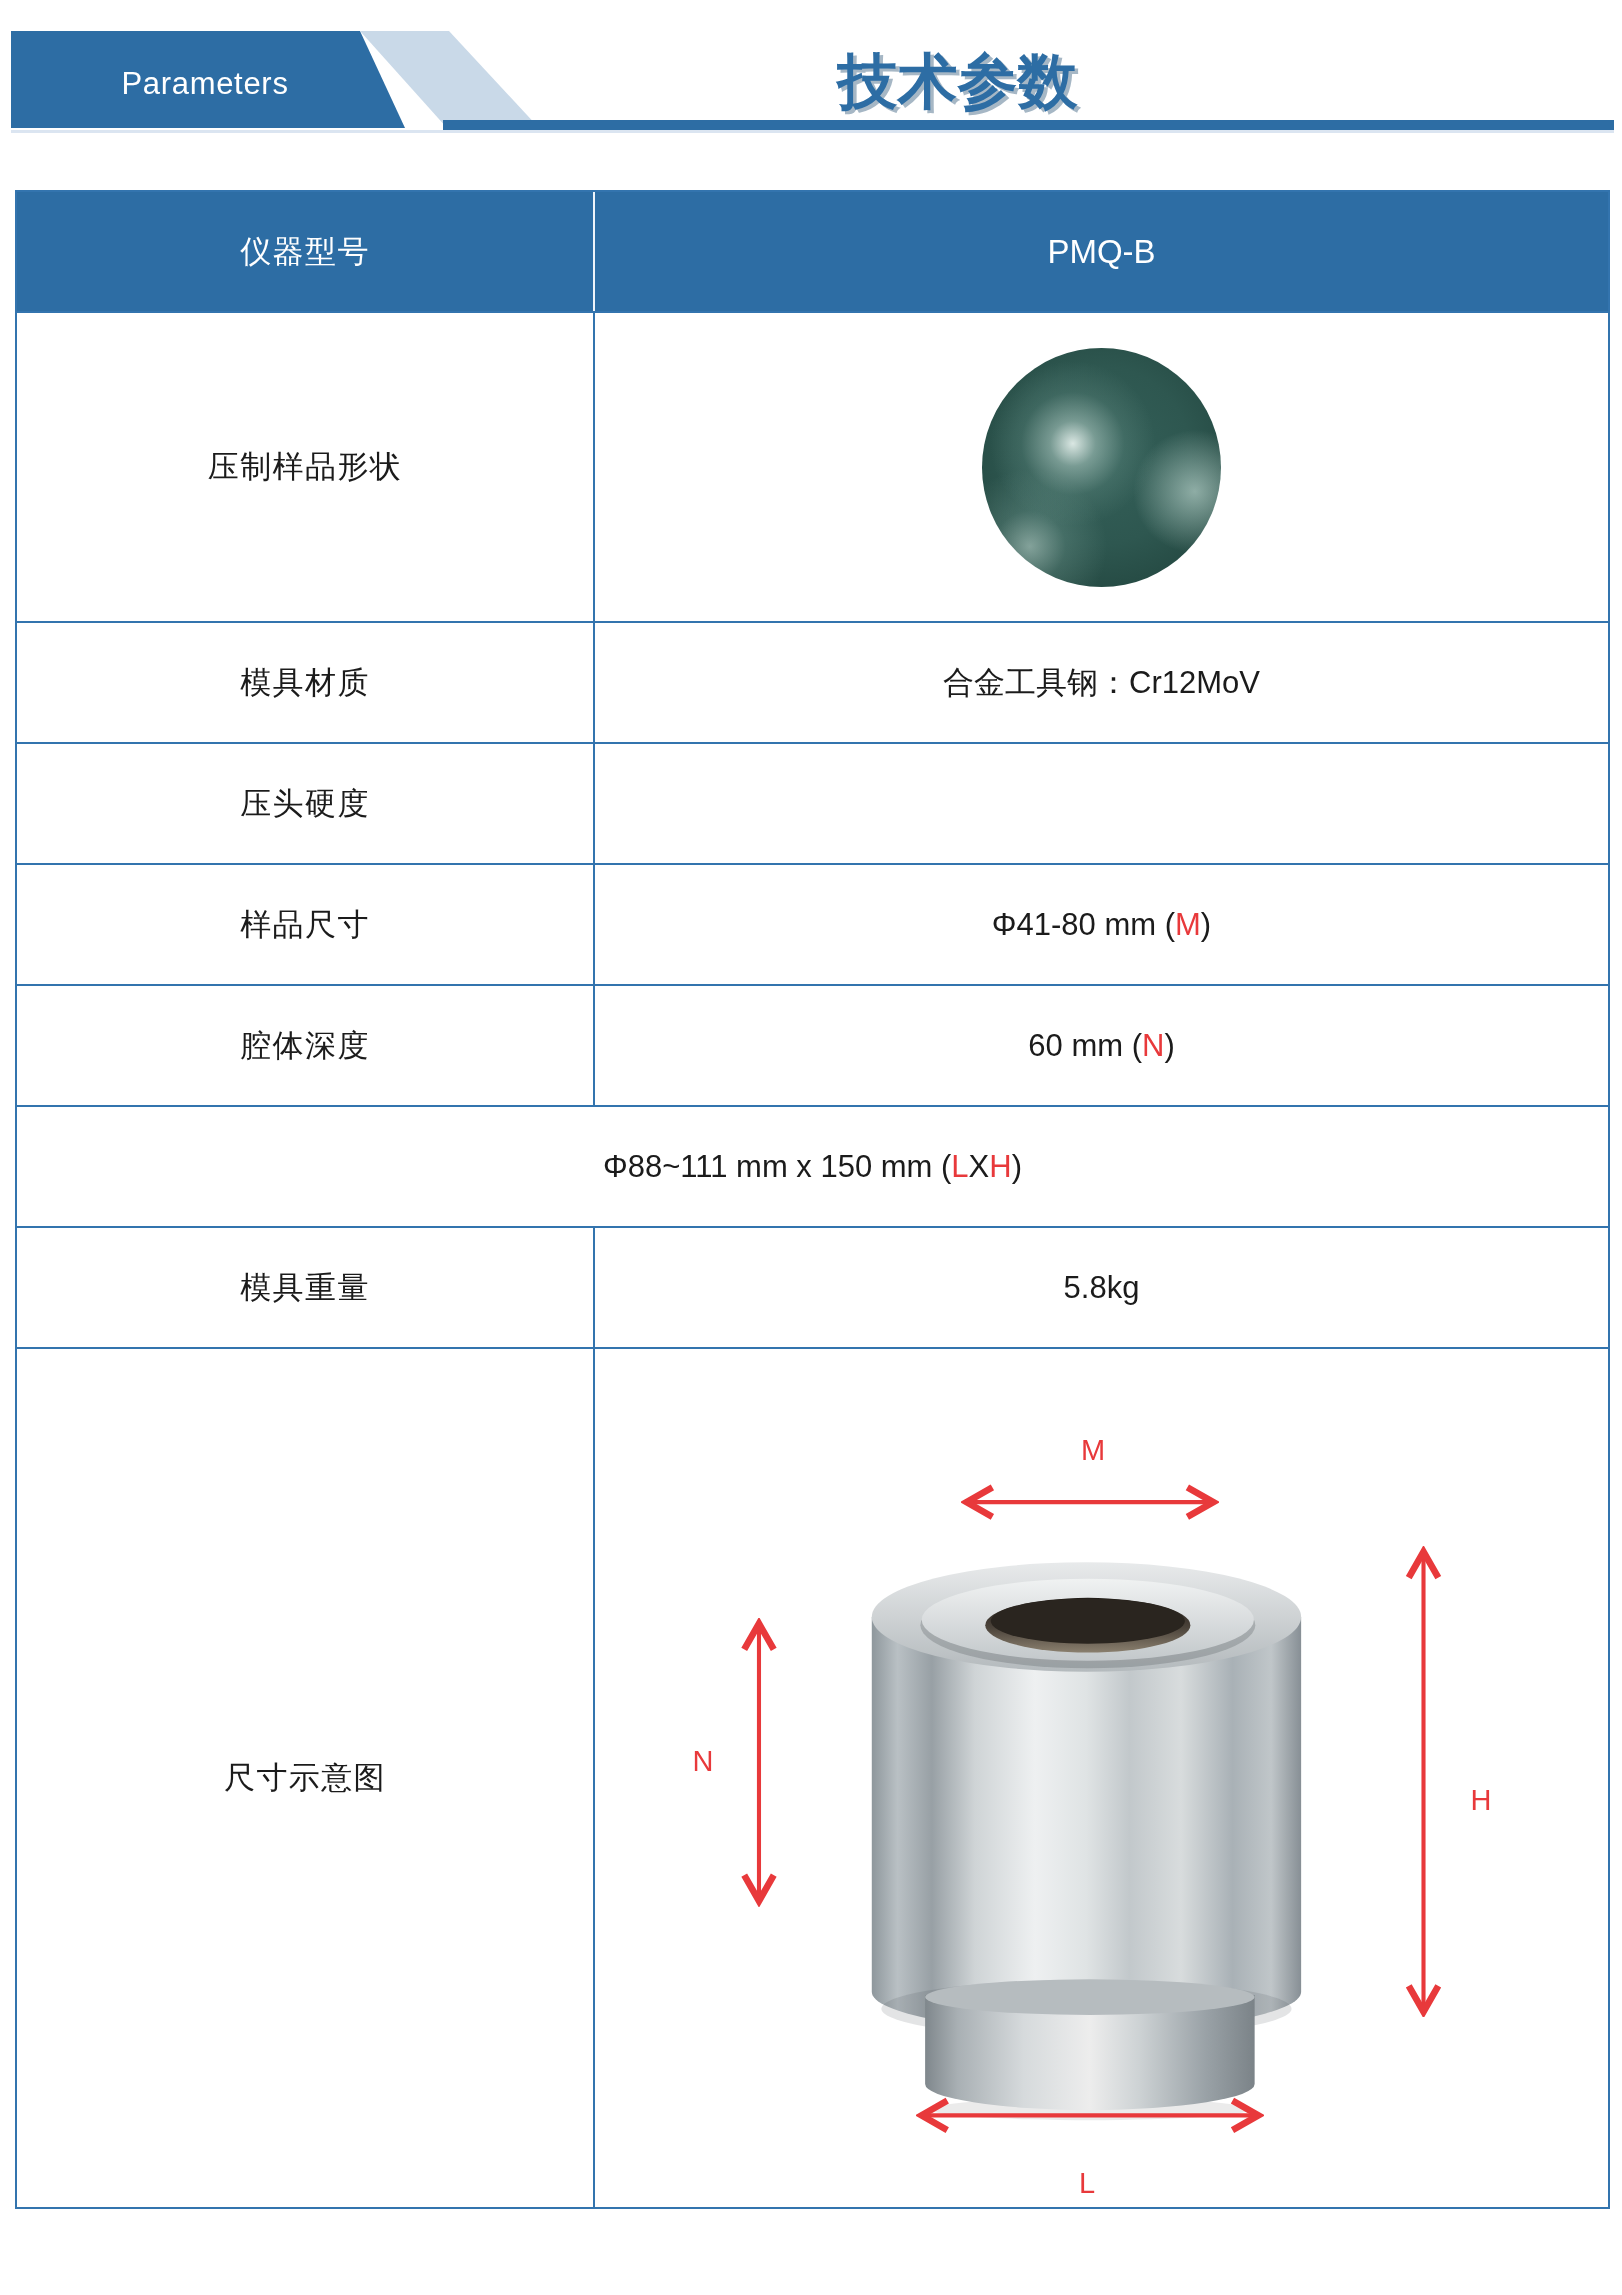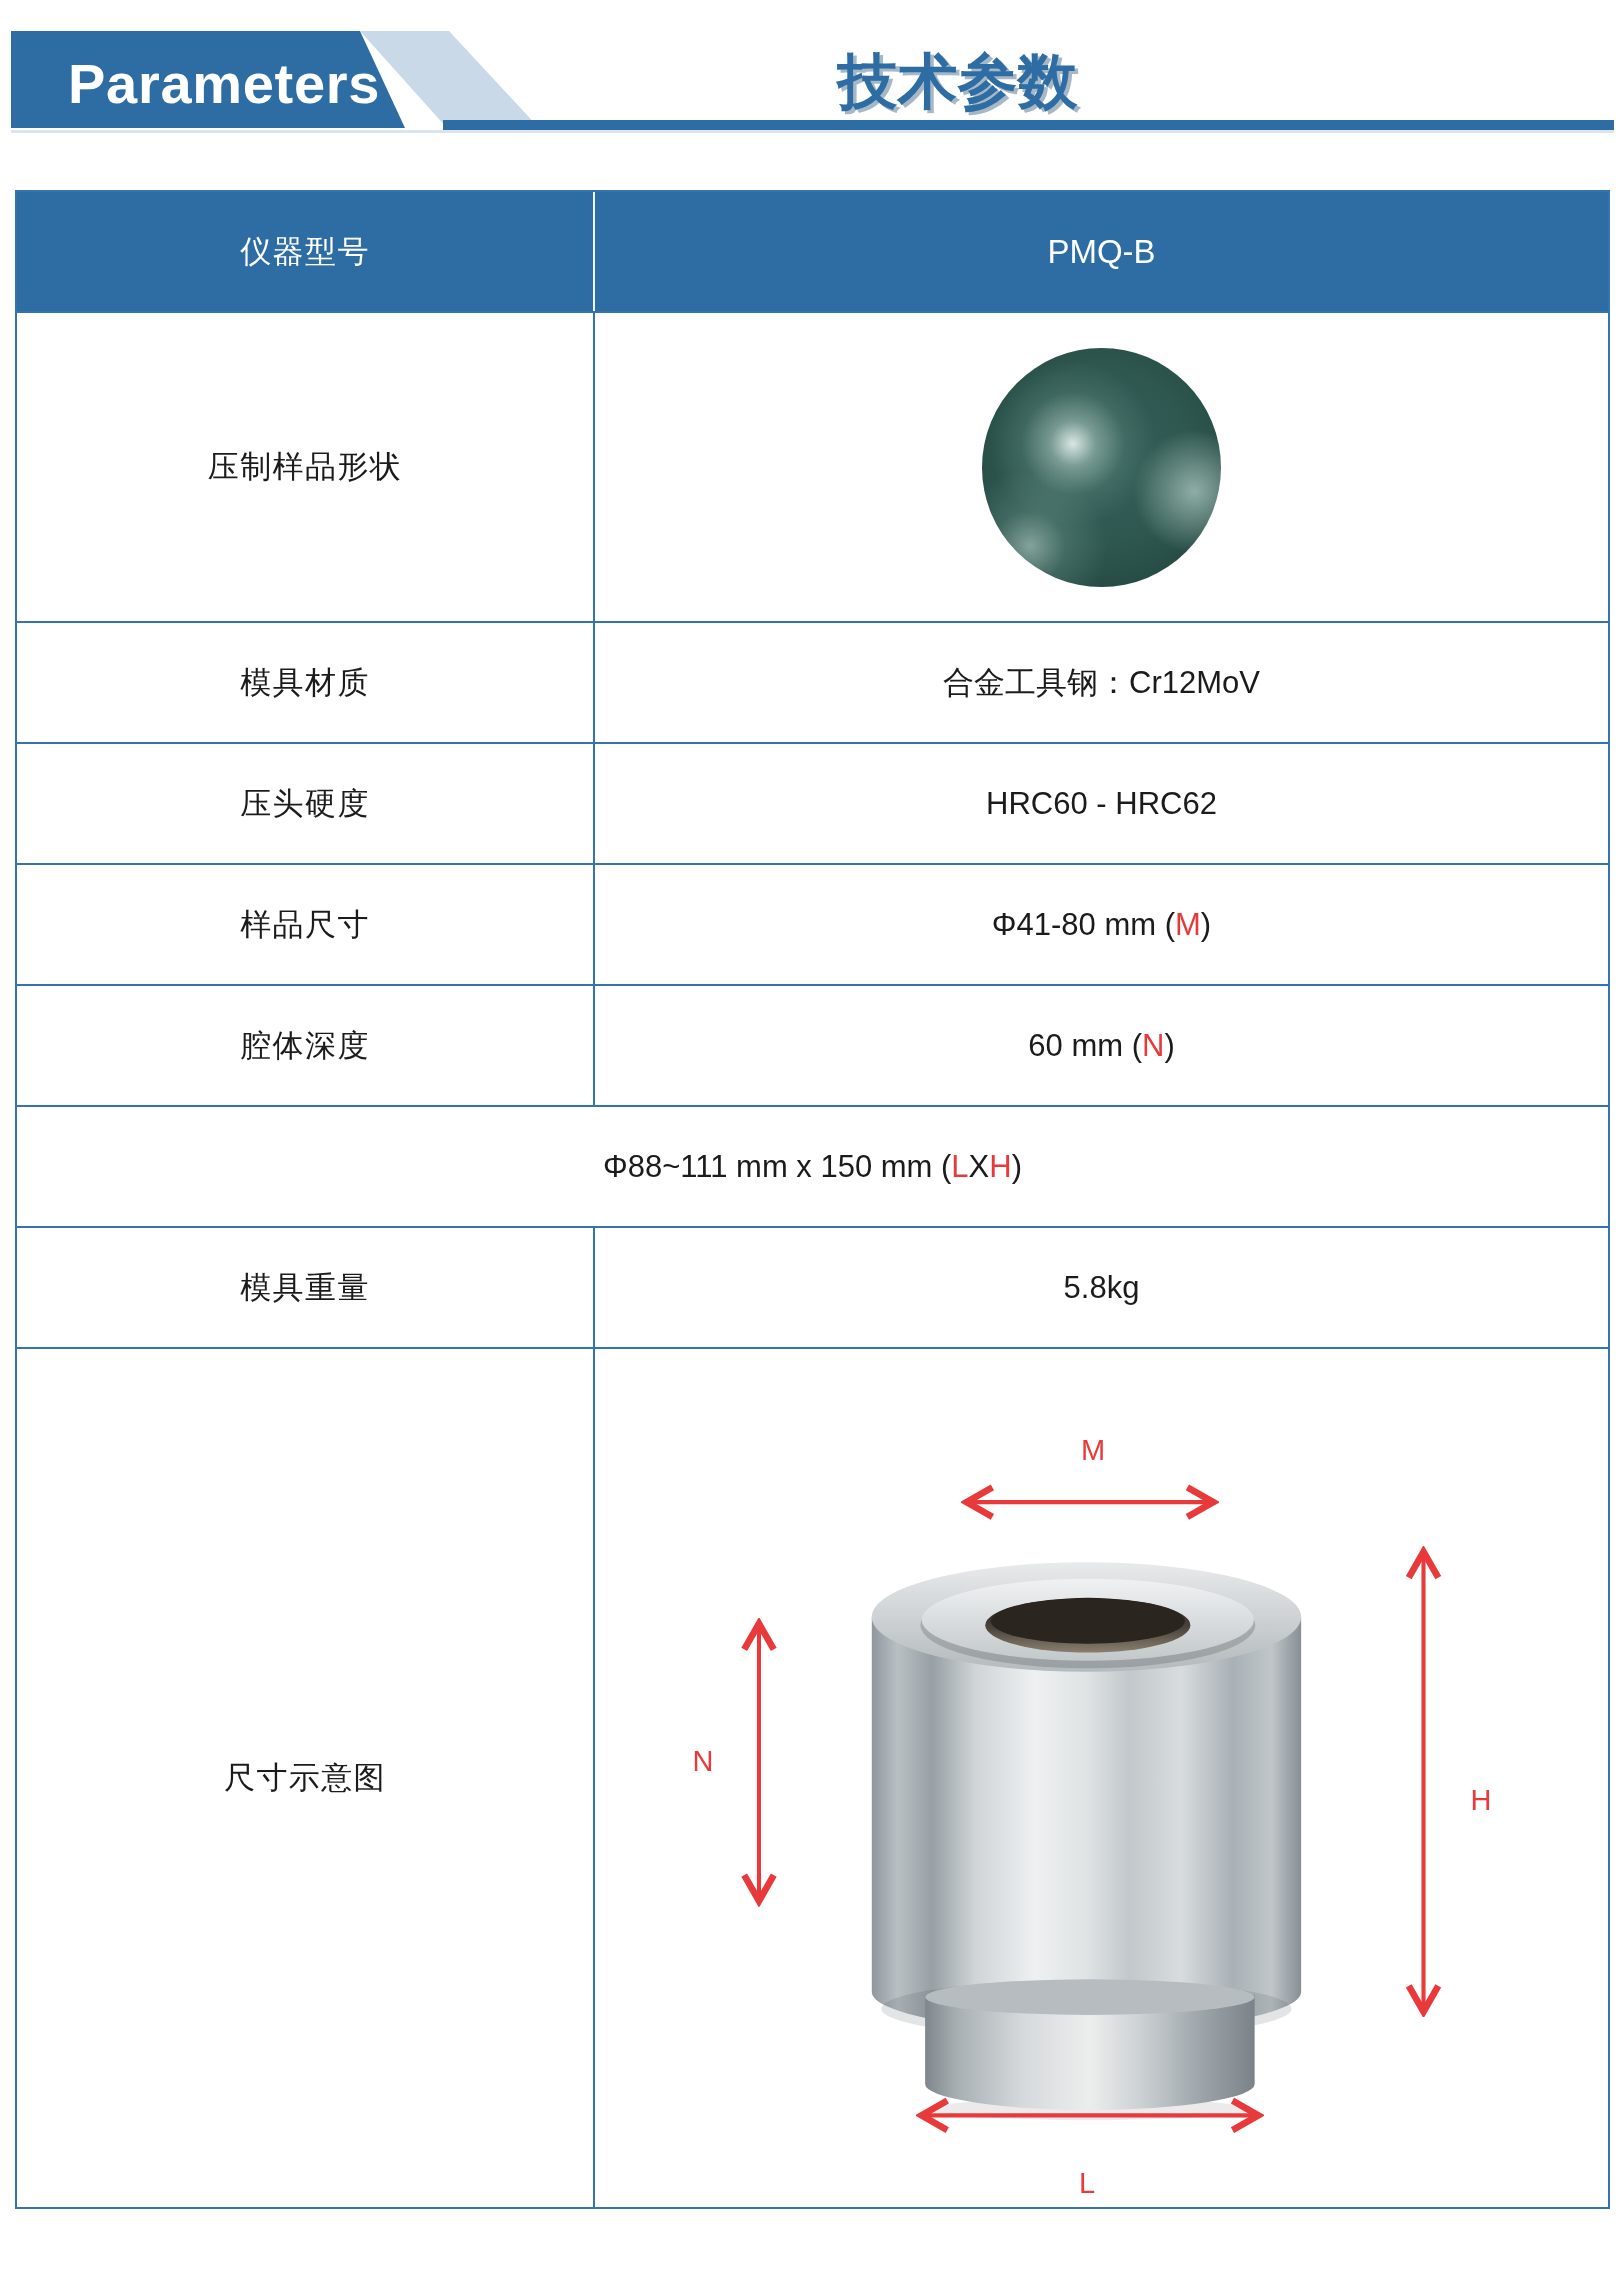--- a/index.html
+++ b/index.html
@@ -15,21 +15,21 @@
   #page{position:relative;width:1623px;height:2295px;background:#fff;overflow:hidden;}
 
   
   .banner-dark{position:absolute;left:11px;top:31px;width:394px;height:97px;
     background:var(--blue);clip-path:polygon(0 0,349px 0,100% 100%,0 100%);}
   .banner-light{position:absolute;left:11px;top:31px;width:528px;height:97px;
     background:var(--light);clip-path:polygon(349px 0,438px 0,100% 100%,436px 100%);}
   .banner-bar{position:absolute;left:443px;top:120px;width:1171px;height:9.6px;background:var(--blue);}
   .banner-underline{position:absolute;left:11px;top:130px;width:1603px;height:3.4px;background:#dbe5f1;}
   .banner-text{position:absolute;left:68px;top:56px;width:274px;height:55px;line-height:55px;
-    text-align:center;font-size:56px;font-weight:700;color:#ffffff;letter-spacing:0.7px;}
+    text-align:center;font-size:31px;font-weight:400;color:#ffffff;letter-spacing:0.7px;}
 
   .page-title{position:absolute;left:718px;top:42px;width:479px;text-align:center;
     font-size:60px;font-weight:800;color:var(--blue);
     text-shadow:3.4px 3.4px 0 rgba(32,74,111,0.4);}
 
   
   .spec-table{position:absolute;left:15px;top:166px;width:1595px;height:2019px;
     border:2.1px solid var(--border);display:flex;flex-direction:column;background:#fff;margin-top:24px;}
   .row{display:flex;border-bottom:2.1px solid var(--border);}
   .row:last-child{border-bottom:none;}
@@ -90,23 +90,20 @@
 
     <div class="row row-text">
       <div class="cell label-cell">模具材质</div>
       <div class="cell value-cell">
           <span>合金工具钢：Cr12MoV</span>
         </div>
     </div>
 
     <div class="row row-text">
       <div class="cell label-cell">压头硬度</div>
-      <div class="cell value-cell">
-          <span>HRC60 - HRC62</span>
-        </div>
     </div>
 
     <div class="row row-text">
       <div class="cell label-cell">样品尺寸</div>
       <div class="cell value-cell">
           <span>Φ41-80 mm (</span>
           <span class="red">M</span>
           <span>)</span>
         </div>
     </div>

